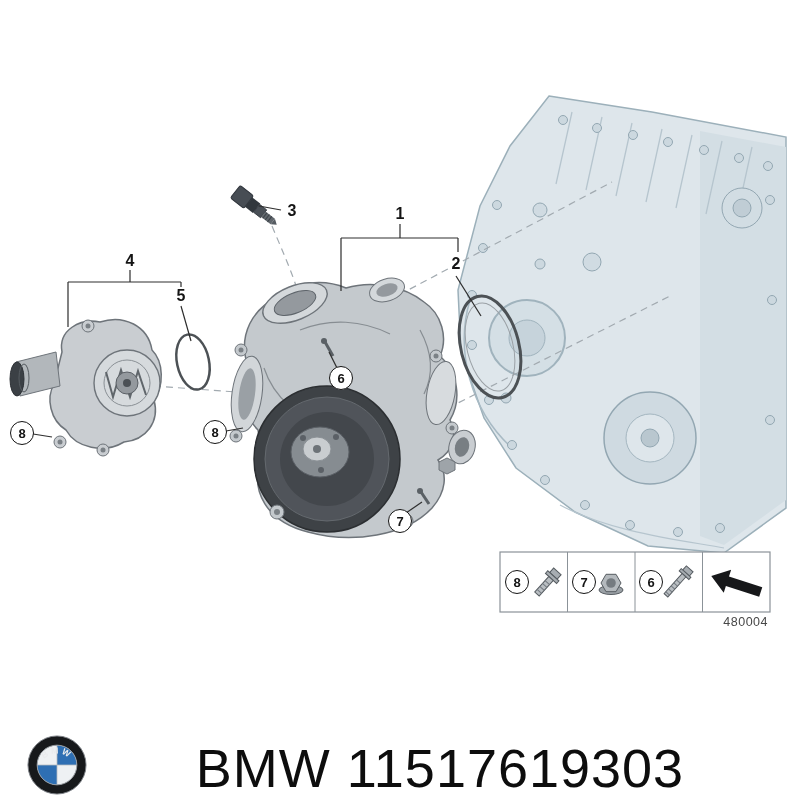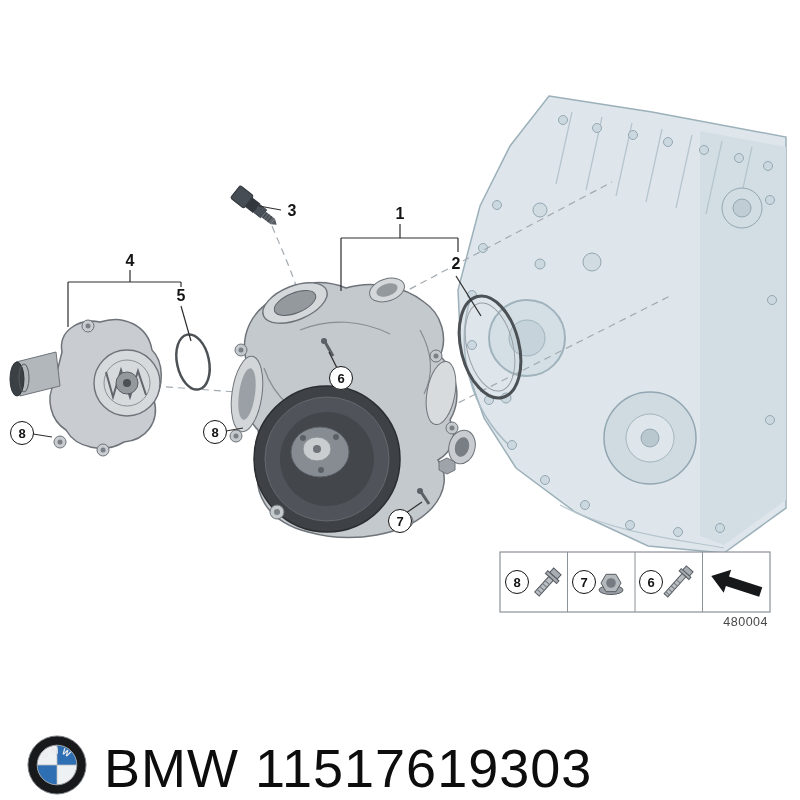--- a/index.html
+++ b/index.html
@@ -16,21 +16,21 @@
     width:22px;height:22px;border:1.5px solid #141414;border-radius:50%;
     background:#fff;font-size:13px;
   }
   .diagram-code{
     position:absolute;left:684px;top:615px;width:84px;text-align:right;
     font-size:12.5px;color:#474747;letter-spacing:.5px;
   }
   .footer{position:absolute;left:0;top:733px;width:800px;height:67px;}
   .bmw-roundel{position:absolute;left:27px;top:2px;}
   .part-title{
-    position:absolute;left:104px;right:24px;top:4px;
+    position:absolute;left:104px;right:24px;top:4px;text-align:center;
     font-size:54px;color:#0d0d0d;letter-spacing:1px;white-space:nowrap;
   }
   .part-title .brand{margin-right:16px;}
 </style>
 </head>
 <body>
 
 <div class="stage">
 
   <svg class="art" width="800" height="800" viewBox="0 0 800 800">

